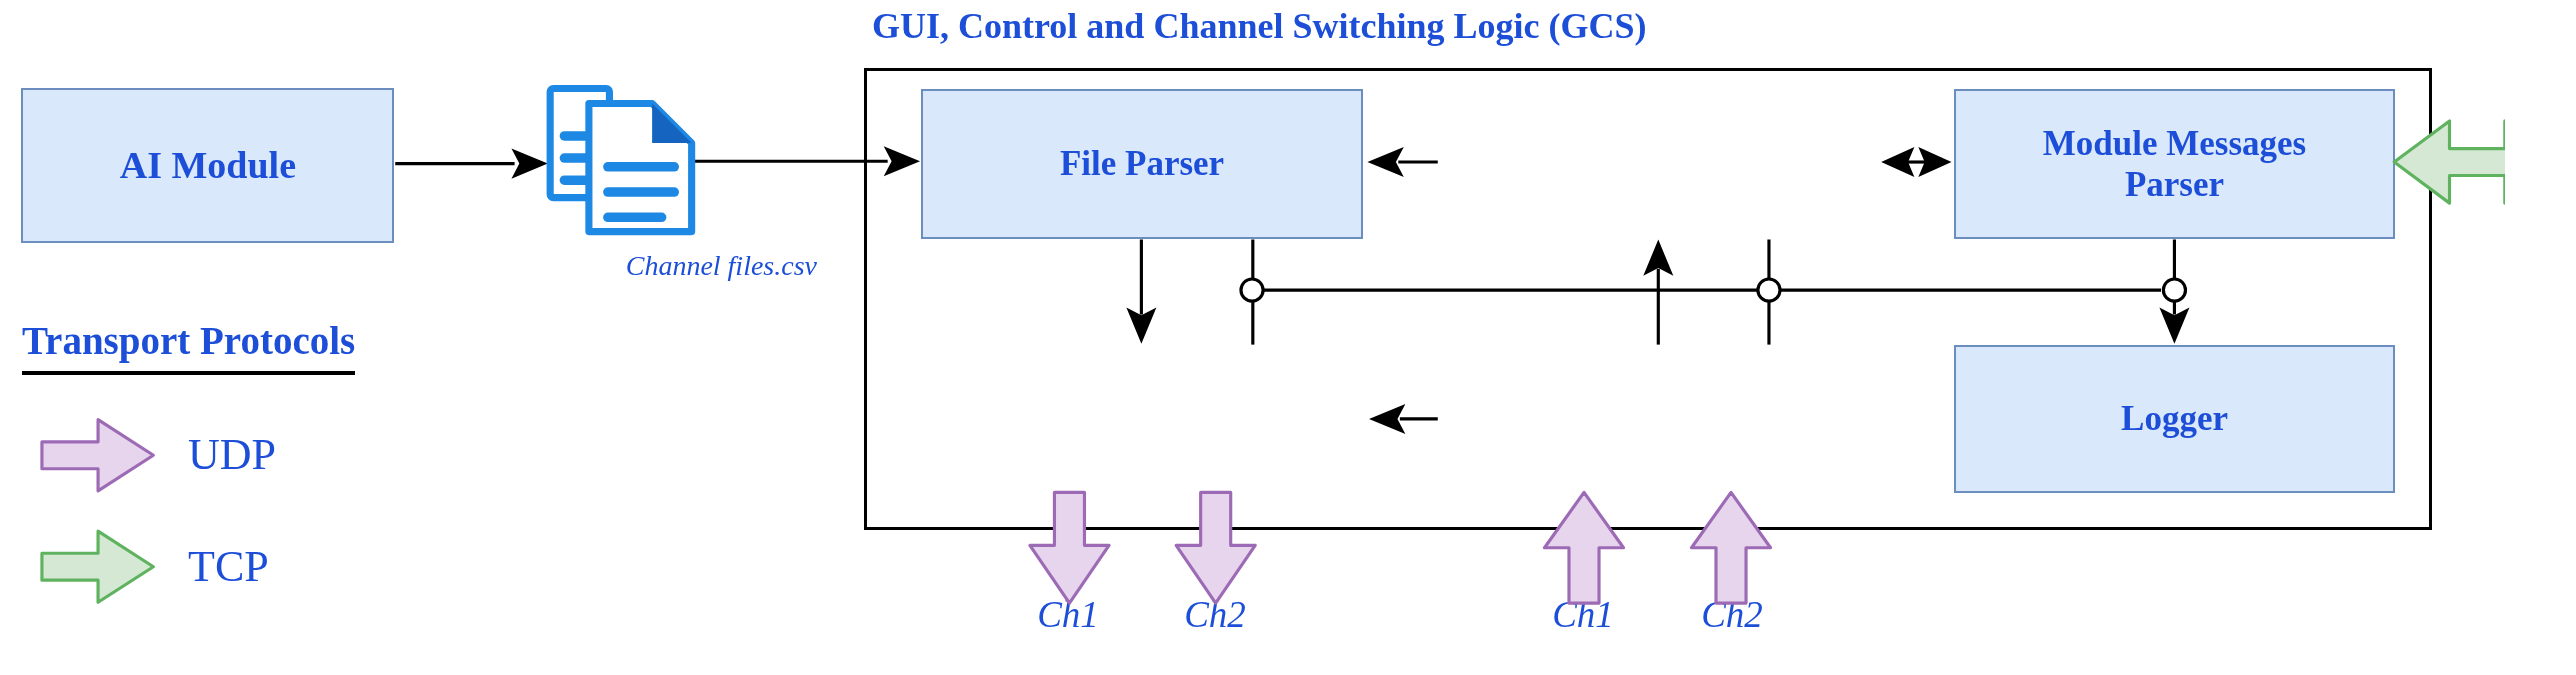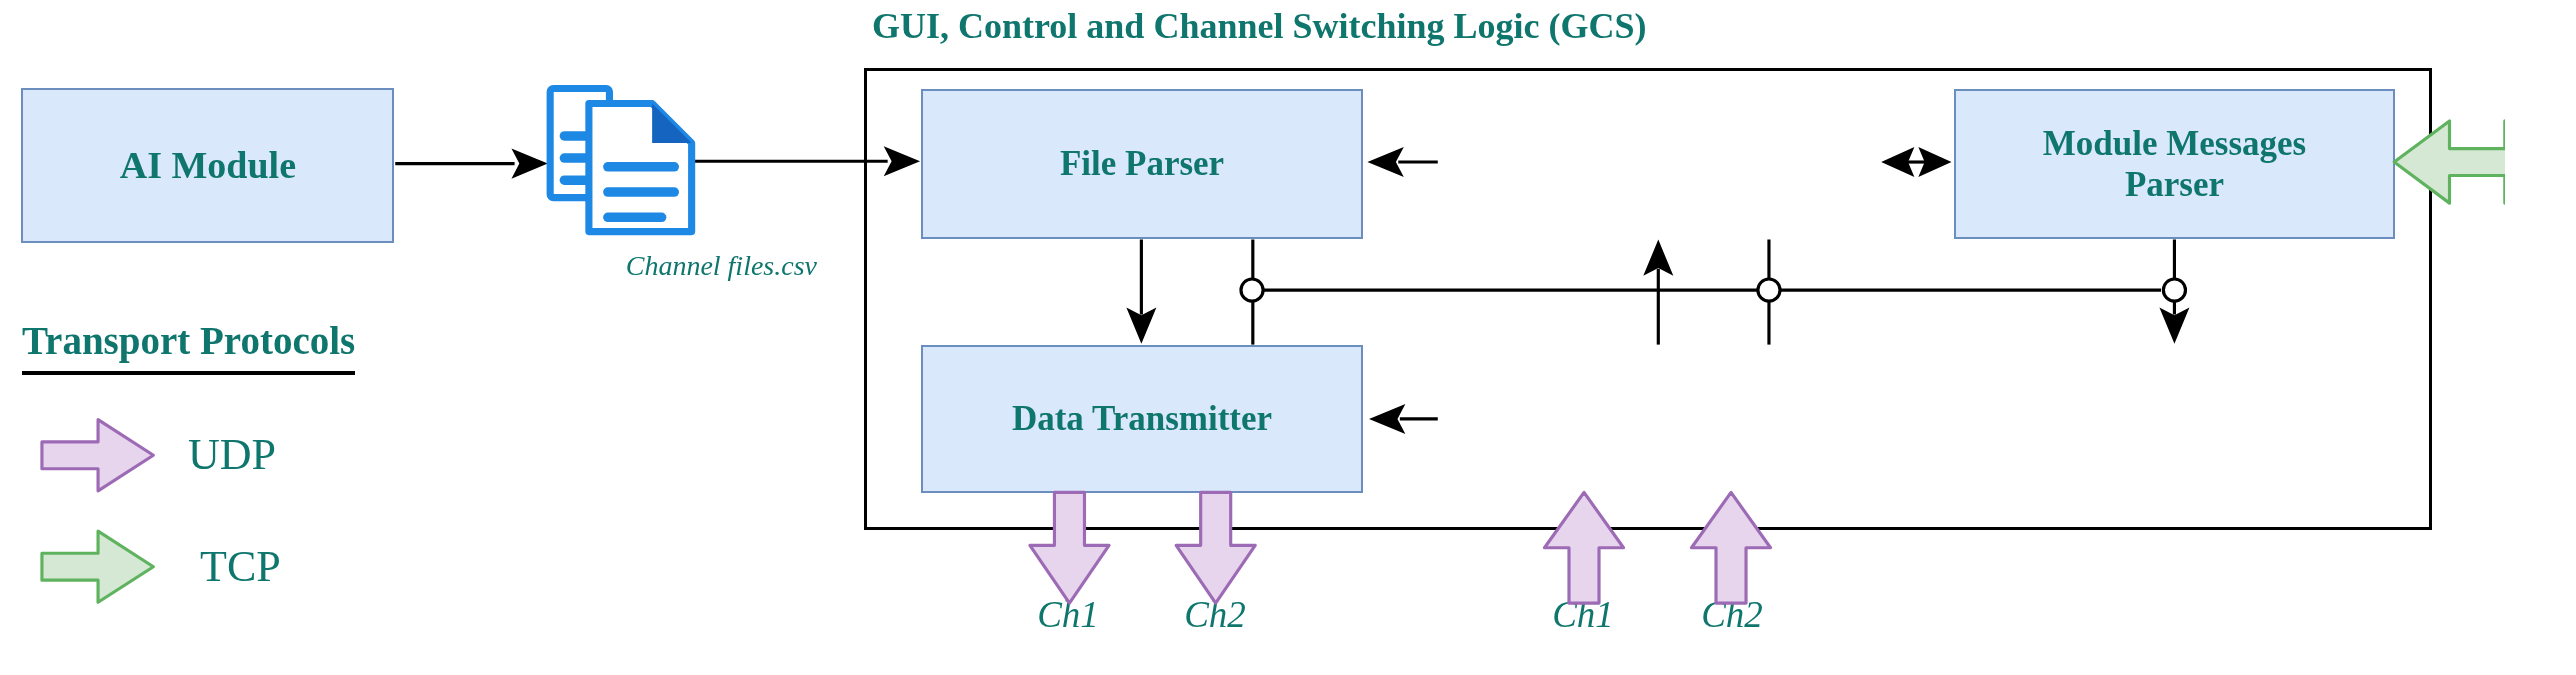--- a/index.html
+++ b/index.html
@@ -1,18 +1,18 @@
 <!DOCTYPE html>
 <html style="--line-color: #000000; --box-fill: #dae8fc; --box-stroke: #6c8ebf; --udp-fill: #e6d5ec; --udp-stroke: #9d6bb5; --tcp-fill: #d5e8d4; --tcp-stroke: #5fb35f; --icon-blue: #1e88e5; --icon-blue-dark: #1565c0;font-size:12.7px"><head>
 <meta charset="utf-8">
 <style>
   html,body{margin:0;padding:0;background:#ffffff;}
   .stage{
     position:relative;width:2505px;height:675px;background:#fff;
-    font-family:"Liberation Serif","DejaVu Serif",serif;color:#0f766e;overflow:hidden;
+    font-family:"Liberation Serif","DejaVu Serif",serif;color:#1d4ed8;overflow:hidden;
   }
   
   .gcs-frame{
     position:absolute;left:864px;top:68px;width:1568px;height:462px;
     border:3.2px solid var(--line-color,#000);box-sizing:border-box;background:transparent;
   }
   .gcs-title{
     position:absolute;left:872px;top:4.7px;font-size:36px;font-weight:bold;white-space:nowrap;
   }
   
@@ -33,21 +33,21 @@
   .file-caption{
     position:absolute;left:477px;top:250px;width:340px;text-align:right;
     font-style:italic;font-size:28px;white-space:nowrap;
   }
   .legend-heading{
     position:absolute;left:22px;top:318px;font-size:39px;font-weight:bold;
     border-bottom:4.7px solid #000;padding-bottom:8px;white-space:nowrap;
   }
   .legend-label{position:absolute;font-size:44px;white-space:nowrap;}
   .legend-label.udp{left:188px;top:429px;}
-  .legend-label.tcp{left:200px;top:541px;text-align:center;}
+  .legend-label.tcp{left:188px;top:541px;text-align:center;}
   
   .ch-label{
     position:absolute;top:593px;width:134px;text-align:center;
     font-style:italic;font-size:37px;white-space:nowrap;
   }
   .ch-tx1{left:1001px;} .ch-tx2{left:1148px;} .ch-rx1{left:1516px;} .ch-rx2{left:1665px;}
   
   svg.overlay{position:absolute;left:0;top:0;pointer-events:none;}
   .k-line{stroke:var(--line-color,#000);stroke-width:4;fill:none;}
   .k-fill{fill:var(--line-color,#000);stroke:none;}
@@ -68,22 +68,22 @@
 
   <div class="gbox box-ai">
     <span>AI Module</span>
   </div>
   <div class="gbox box-fp">
     <span>File Parser</span>
   </div>
   <div class="gbox box-cmp">
     <span>Module Messages Parser</span>
   </div>
-  <div class="gbox box-dt">
-    <span>Data Transmitter</span>
+  <div class="gbox box-lg">
+    <span>Logger</span>
   </div>
 
   <div class="file-caption">Channel files.csv</div>
   <div class="legend-heading">Transport Protocols</div>
   <div class="legend-label udp">UDP</div>
   <div class="legend-label tcp">TCP</div>
 
   <div class="ch-label ch-tx1">Ch1</div>
   <div class="ch-label ch-tx2">Ch2</div>
   <div class="ch-label ch-rx1">Ch1</div>

